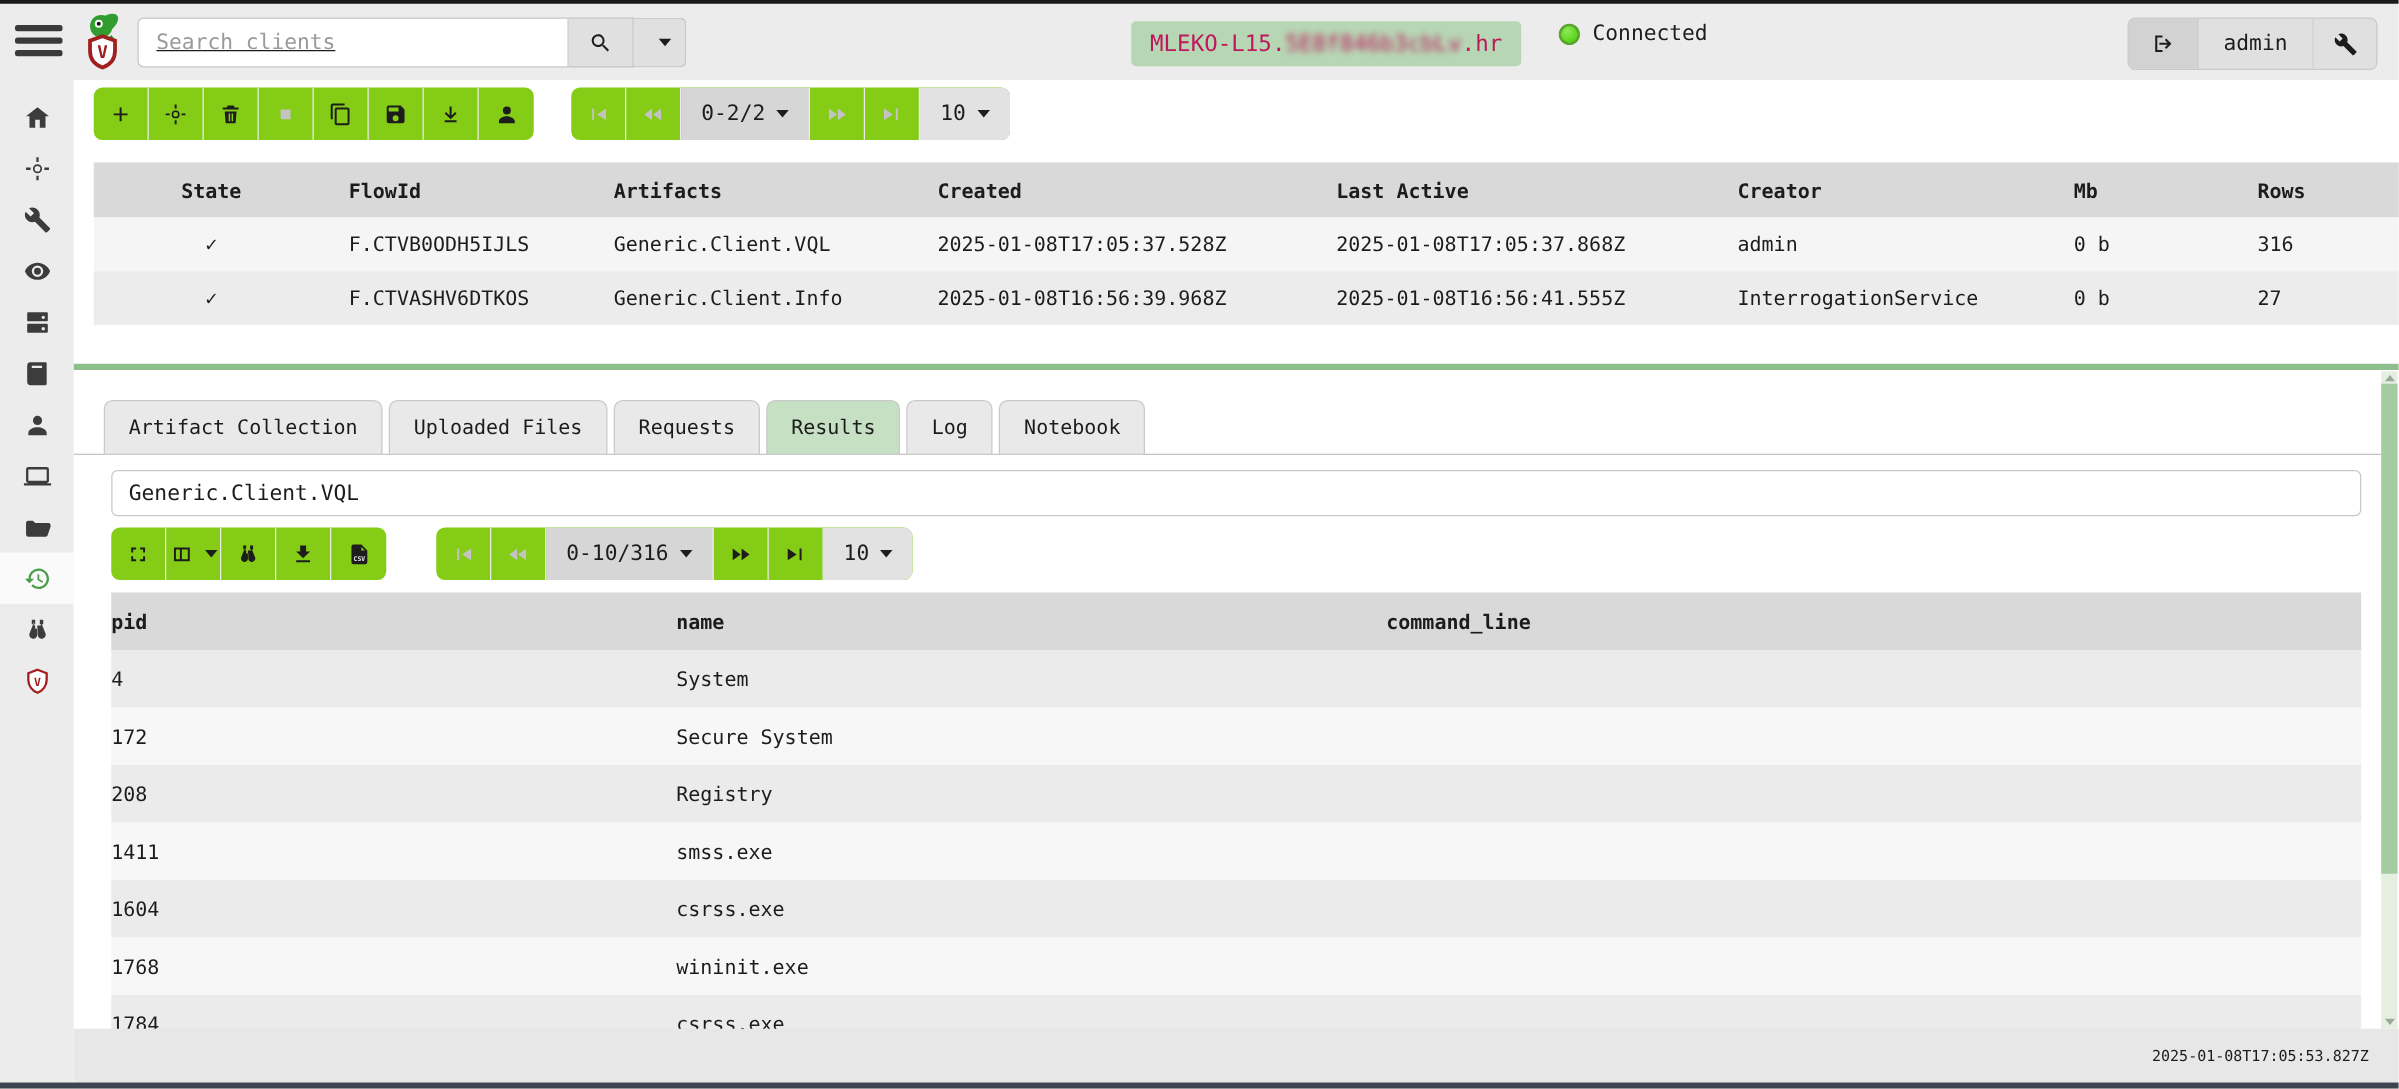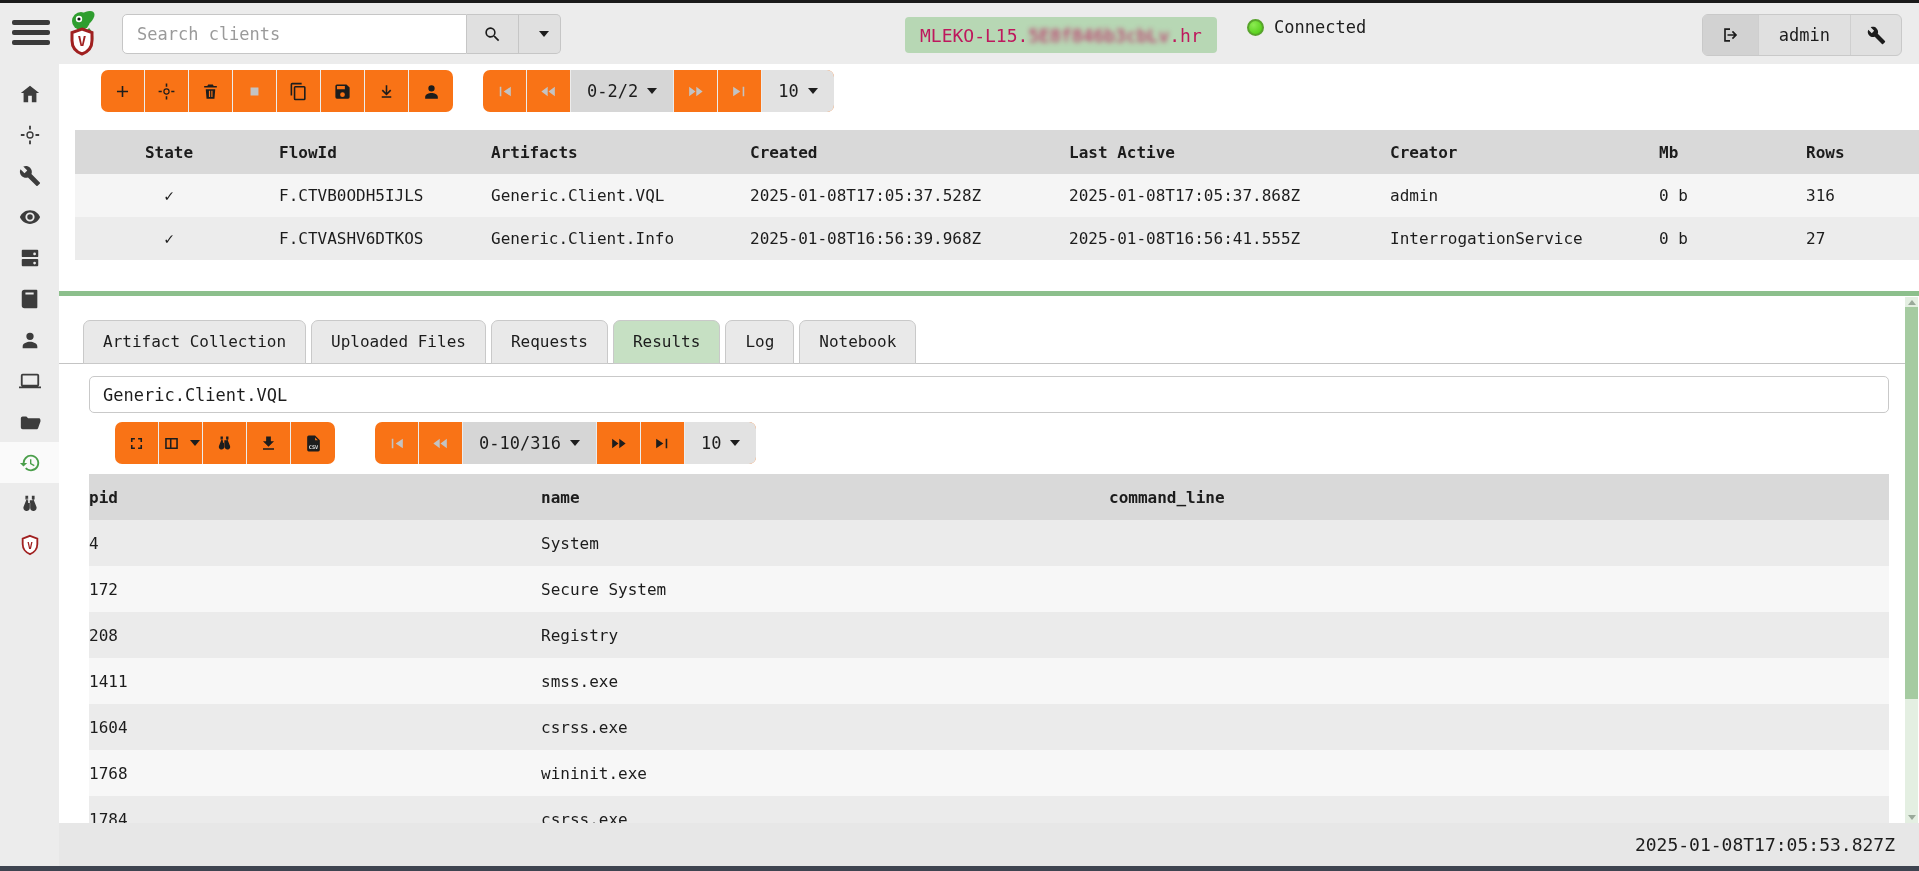--- a/index.html
+++ b/index.html
@@ -4,21 +4,21 @@
 <style>
   * { margin:0; padding:0; box-sizing:border-box; }
   html,body { width:1919px; height:871px; overflow:hidden; }
   body { position:relative; background:#fff; font-family:"DejaVu Sans Mono","Liberation Mono",monospace; color:#1c1c1c; }
 
   
   #navbar { position:absolute; left:0; top:0; width:1919px; height:64px; background:#ececec; border-top:3px solid #1a1a1a; }
   #hamburger { position:absolute; left:12px; top:17px; width:38px; height:30px; cursor:pointer; }
   #hamburger span { display:block; height:5px; background:#3a3a3a; border-radius:2px; margin-bottom:5px; }
   #logo { position:absolute; left:66px; top:6px; width:34px; height:52px; }
-  #search-wrap { position:absolute; left:122px; top:11px; display:flex; }
+  #search-wrap { position:absolute; left:110px; top:11px; display:flex;text-decoration:underline; }
   #search-input { width:345px; height:40px; border:1px solid #c6c6c6; border-radius:5px 0 0 5px; background:#fff; padding:0 14px; font:17px "DejaVu Sans Mono",monospace; color:#222; outline:none; }
   #search-input::placeholder { color:#9a9a9a; }
   .nav-btn { height:40px; background:#e0e0e0; border:1px solid #c6c6c6; border-left:none; display:flex; align-items:center; justify-content:center; cursor:pointer; }
   #search-btn { width:52px; }
   #search-caret { width:42px; border-radius:0 5px 5px 0; }
   #client-badge { position:absolute; left:905px; top:14px; height:36px; background:#b7d7b4; border-radius:4px; padding:0 15px; display:flex; align-items:center; font-size:18px; color:#be185d; cursor:pointer; }
   #client-badge .blurred { filter:blur(2.4px); }
   #conn { position:absolute; left:1247px; top:14px; display:flex; align-items:center; gap:10px; }
   #conn-dot { width:17px; height:17px; border-radius:50%; background:radial-gradient(circle at 35% 30%, #8ceb52, #47c80b); border:2px solid #58a32c; }
   #conn-label { font-size:17px; }
@@ -31,21 +31,21 @@
 
   
   #sidebar { position:absolute; left:0; top:64px; width:59px; height:802px; background:#ececec; padding-top:9px; }
   .side-item { width:59px; height:41px; display:flex; align-items:center; justify-content:center; color:#3c3c3c; cursor:pointer; }
   .side-item svg { width:22px; height:22px; }
   .side-item.active { background:#fafafa; color:#4a9e4a; }
 
   
   #main { position:absolute; left:59px; top:64px; width:1860px; height:807px; background:#fff; }
 
-  .btn-group { display:inline-flex; background:#f97316; border-radius:7px; overflow:hidden; vertical-align:top;margin-left:26px; }
+  .btn-group { display:inline-flex; background:#84cc16; border-radius:7px; overflow:hidden; vertical-align:top; }
   .tb { width:44px; height:42px; display:flex; align-items:center; justify-content:center; color:#1d1d1d; border-right:1px solid #ececec; cursor:pointer; }
   .tb:last-child { border-right:none; }
   .tb svg { width:19px; height:19px; }
   .tb.disabled { color:#c3c3c3; cursor:default; }
   .tb.seg { width:auto; padding:0 16px; font-size:17px; background:#d6d6d6; }
   .caret::after { content:""; display:inline-block; margin-left:9px; border-left:5px solid transparent; border-right:5px solid transparent; border-top:6px solid currentColor; vertical-align:2px; }
 
   #flows-toolbar { position:absolute; left:16px; top:6px; }
   #flows-pager { position:absolute; left:398px; top:6px; }
 
@@ -79,21 +79,21 @@
   .rrow:not(.head):nth-child(even) { background:#ebebeb; }
 
   
   #vscroll { position:absolute; right:1px; top:297px; width:13px; height:526px; background:#e4efe2; }
   #vscroll .thumb { position:absolute; left:0; top:10px; width:13px; height:392px; background:#a5cba1; cursor:grab; }
   #vscroll .arr { position:absolute; left:3px; width:0; height:0; border-left:4px solid transparent; border-right:4px solid transparent; }
   #vscroll .arr.up { top:3px; border-bottom:5px solid #9aa99a; }
   #vscroll .arr.down { bottom:3px; border-top:5px solid #9aa99a; }
 
   
-  #statusbar { position:absolute; left:59px; bottom:5px; width:1860px; height:43px; background:#e7e7e7; display:flex; align-items:center; justify-content:flex-end; padding-right:24px; font-size:18px; z-index:5; }
+  #statusbar { position:absolute; left:59px; bottom:5px; width:1860px; height:43px; background:#e7e7e7; display:flex; align-items:center; justify-content:flex-end; padding-right:24px; font-size:12px; z-index:5; }
   #bottom-edge { position:absolute; left:0; bottom:0; width:1919px; height:5px; background:#3e4450; z-index:6; }
 </style>
 </head>
 <body>
 
 <div id="navbar">
   <div id="hamburger">
       <span></span>
       <span></span>
       <span></span>

